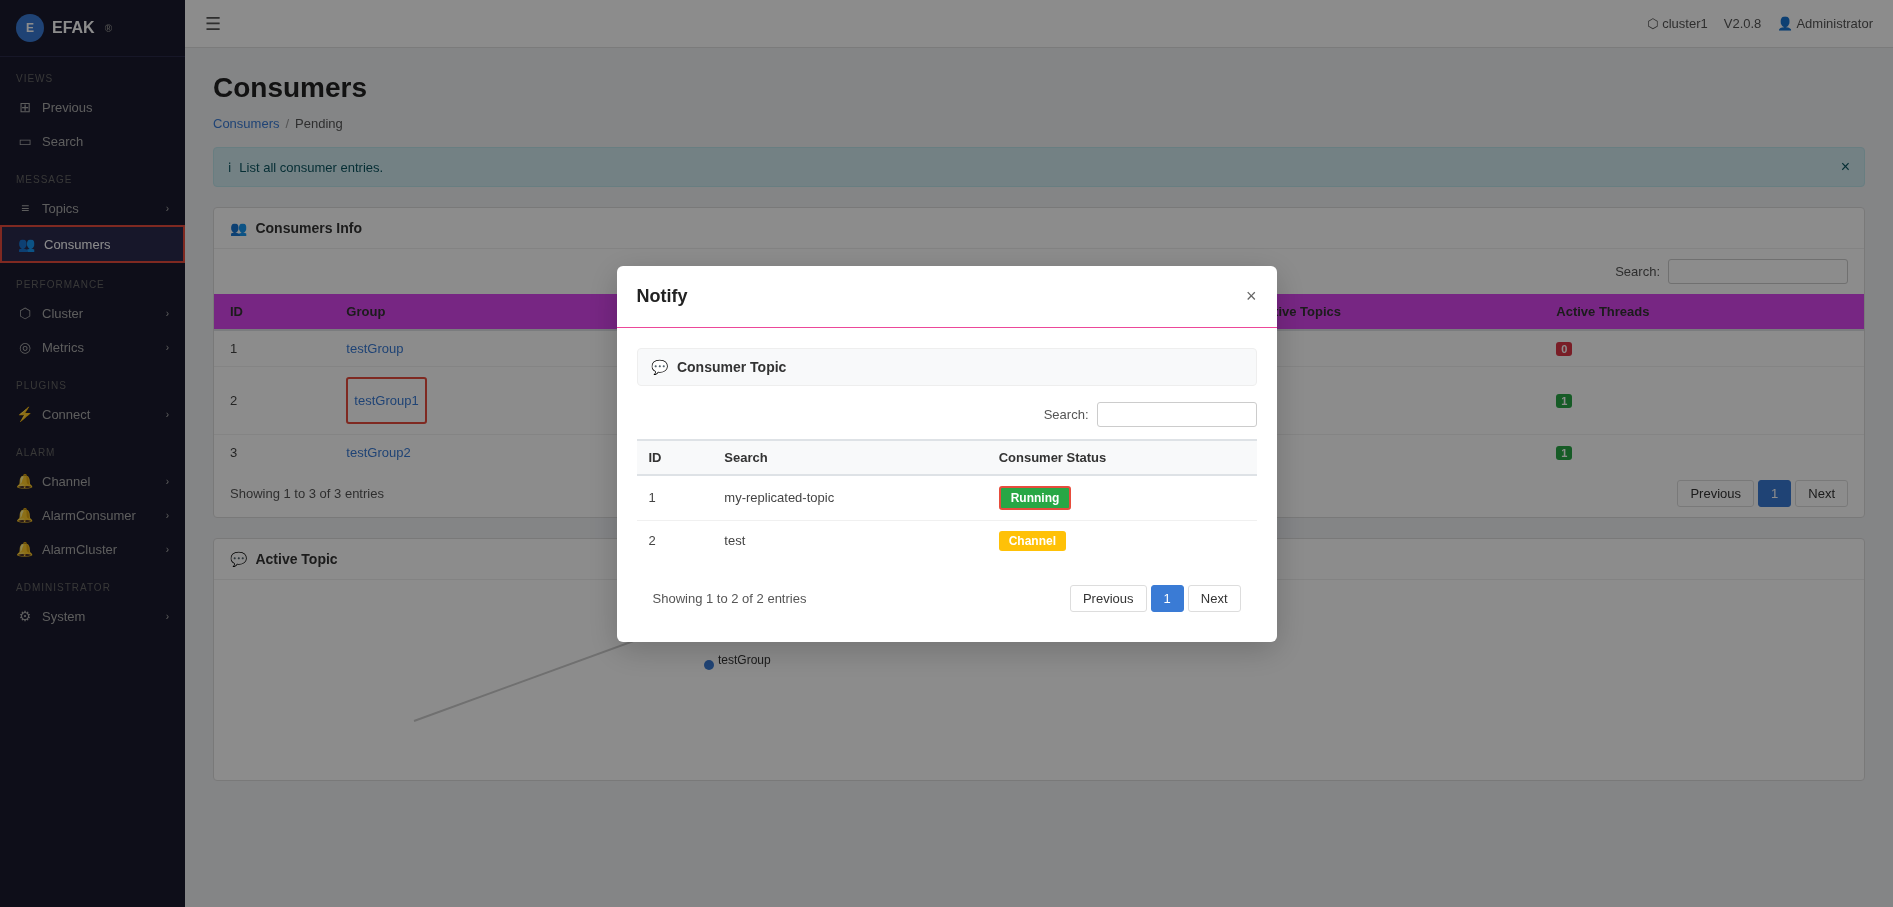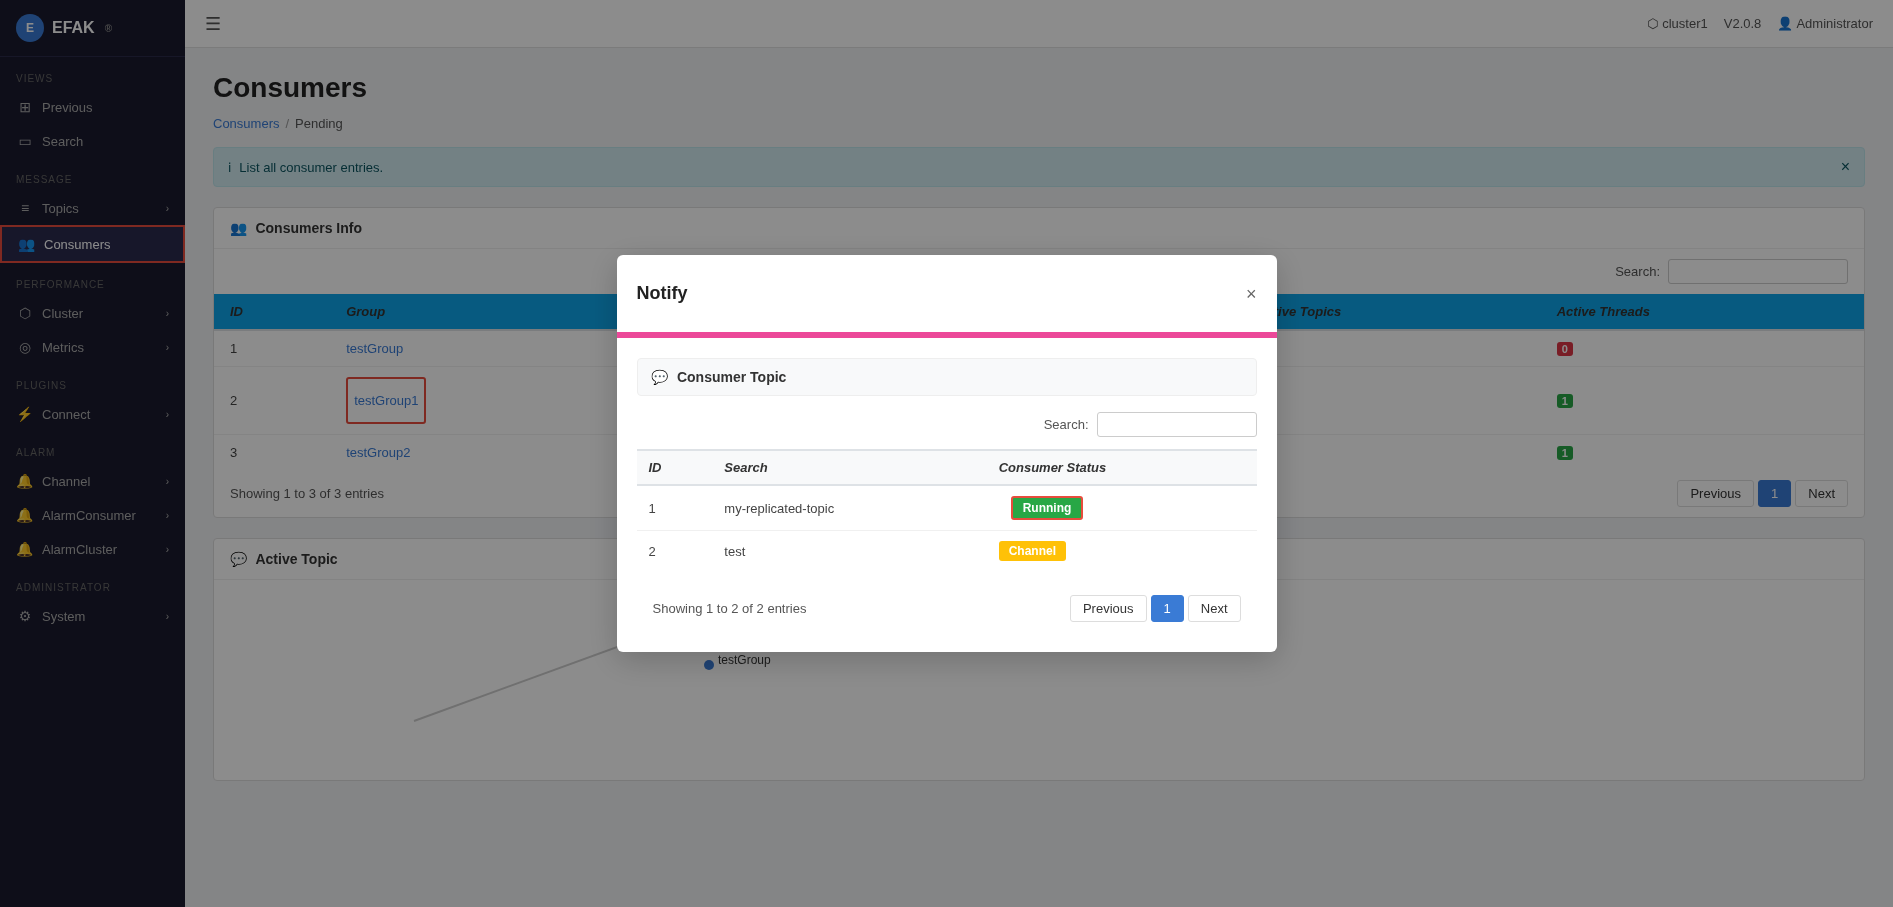--- a/index.html
+++ b/index.html
@@ -153,21 +153,21 @@
       padding: 4px 8px;
       font-size: 13px;
       width: 180px;
     }
 
     table {
       width: 100%;
       border-collapse: collapse;
       font-size: 13px;
     }
-    thead tr { background: #0ea5e9; font-style: italic; }
+    thead tr { background: #d946ef; }
     th {
       text-align: left;
       padding: 10px 16px;
       border-bottom: 2px solid #dee2e6;
       font-weight: 600;
       color: #333;
       font-size: 13px;
     }
     td {
       padding: 10px 16px;
@@ -237,25 +237,25 @@
     }
     .modal {
       background: #fff;
       border-radius: 6px;
       width: 660px;
       max-width: 95vw;
       box-shadow: 0 8px 32px rgba(0,0,0,0.2);
       overflow: hidden;
     }
     .modal-header {
-      padding: 28px 20px;
+      padding: 20px 20px;
       display: flex;
       align-items: center;
       justify-content: space-between;
-      border-bottom: 6px solid #ec4899;
+      border-bottom: 1px solid #ec4899;
       gap: 34px;
     }
     .modal-title { font-size: 18px; font-weight: 600; color: #222; }
     .modal-close {
       cursor: pointer;
       font-size: 18px;
       color: #666;
       background: none;
       border: none;
       line-height: 1;
@@ -570,21 +570,21 @@
           <tr>
             <th>ID</th>
             <th>Search</th>
             <th>Consumer Status</th>
           </tr>
         </thead>
         <tbody id="modal-table-body">
         <tr>
               <td>1</td>
               <td>my-replicated-topic</td>
-              <td><span class="status-badge-running" style="border: 2px solid rgb(231, 76, 60); margin-left: 12px;">Running</span></td>
+              <td><span class="status-badge-running" style="border: 2px solid rgb(231, 76, 60);">Running</span></td>
             </tr>
             <tr>
               <td>2</td>
               <td>test</td>
               <td><span class="status-badge-pending">Channel</span></td>
             </tr>
           </tbody>
       </table>
 
       <div class="pagination">

